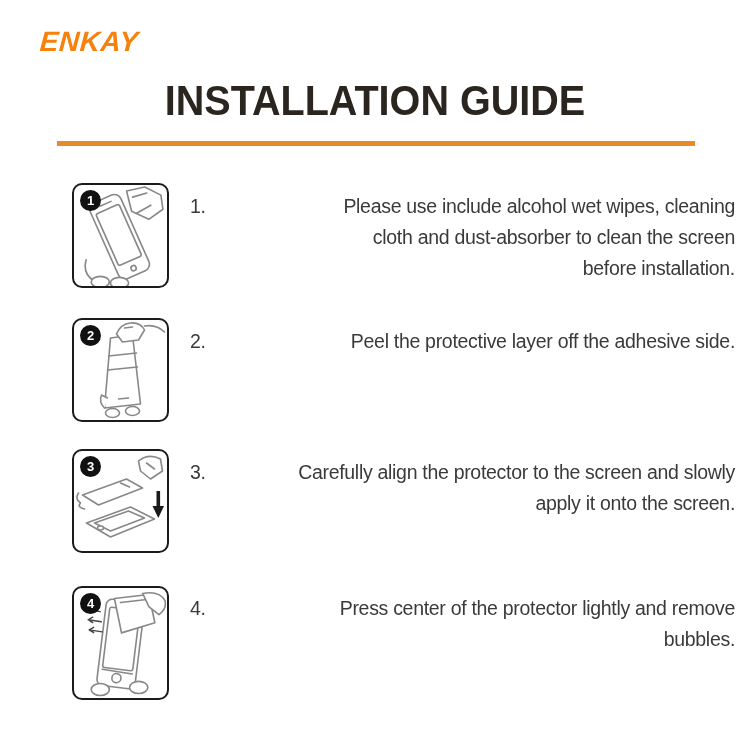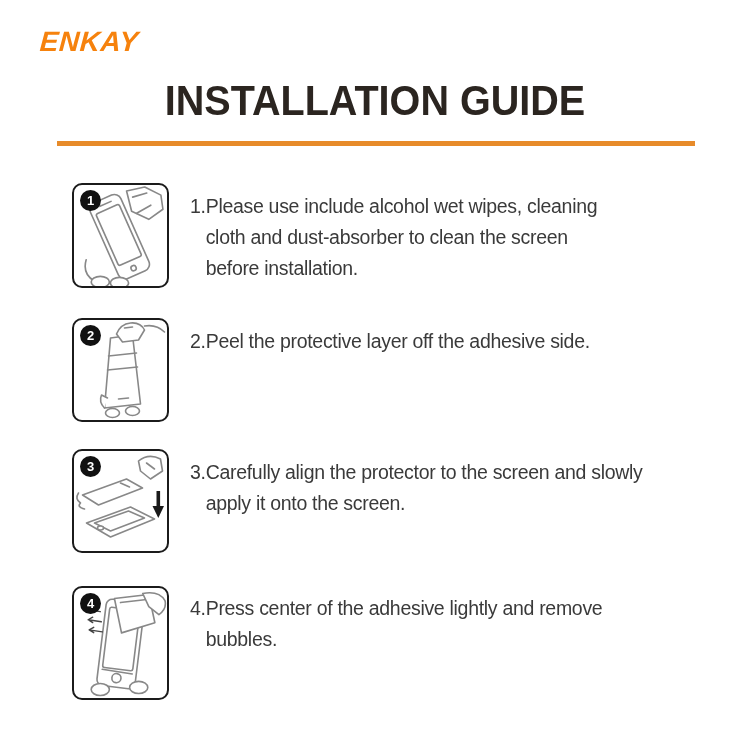--- a/index.html
+++ b/index.html
@@ -31,21 +31,21 @@
     position:absolute;left:6px;top:5px;width:21px;height:21px;
     background:#111111;border-radius:50%;color:#ffffff;
     font-size:13px;font-weight:bold;text-align:center;line-height:21px;
     z-index:2;
   }
   .step-text{
     position:absolute;left:190px;width:545px;display:flex;align-items:flex-start;
     font-size:19.5px;line-height:31px;letter-spacing:-.3px;color:#3A3A3A;
   }
   .step-num{flex:0 0 auto;white-space:nowrap;}
-  .step-body{flex:1 1 auto;white-space:pre-line;}
+  .step-body{flex:1 1 auto;white-space:pre-line;text-align:right;}
   .b1{top:183px;} .t1{top:191px;}
   .b2{top:318px;height:104px;} .t2{top:326px;}
   .b3{top:449px;height:104px;} .t3{top:457px;}
   .b4{top:586px;height:114px;} .t4{top:593px;}
 </style>
 </head>
 <body>
 
 <div class="page">
 
@@ -144,17 +144,17 @@
       </g>
       <g stroke="#444444" fill="none" stroke-width="1.4" stroke-linecap="round">
         <path d="M26,19 L13,17 M13,17 l4.5,-2.5 M13,17 l4.5,2.8"></path>
         <path d="M27,29 L14,27 M14,27 l4.5,-2.5 M14,27 l4.5,2.8"></path>
         <path d="M28,39 L15,37 M15,37 l4.5,-2.5 M15,37 l4.5,2.8"></path>
       </g>
     </svg>
   </div>
   <div class="step-text t4">
     <span class="step-num">4.</span>
-    <span class="step-body">Press center of the adhesive lightly and remove
+    <span class="step-body">Press center of the protector lightly and remove
 bubbles.</span>
   </div>
 
 </div>
 
 </body></html>

